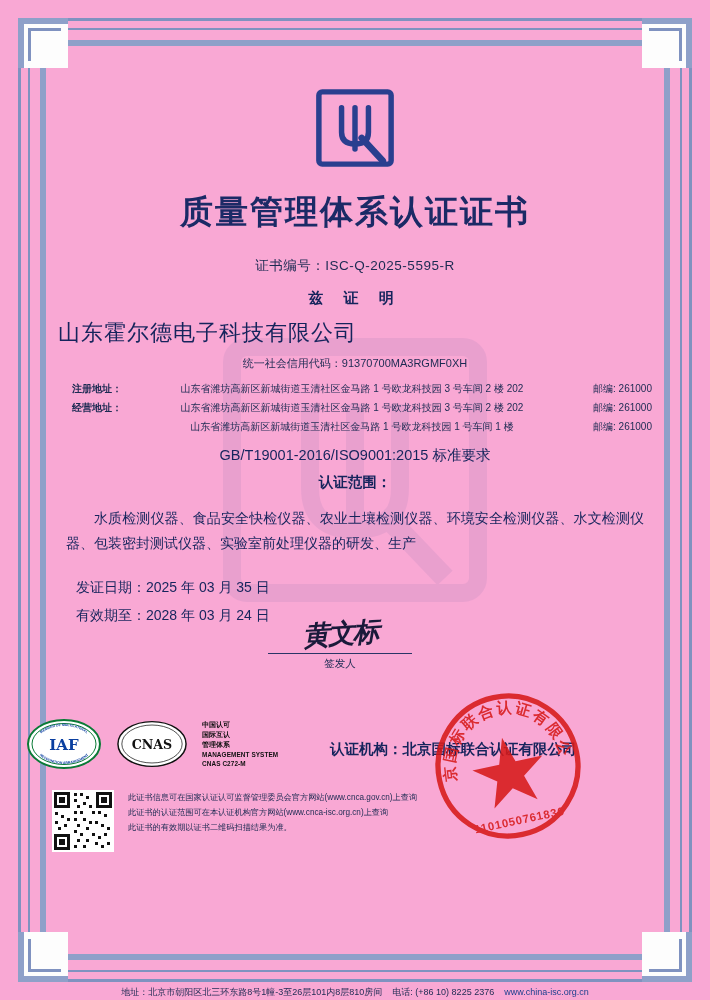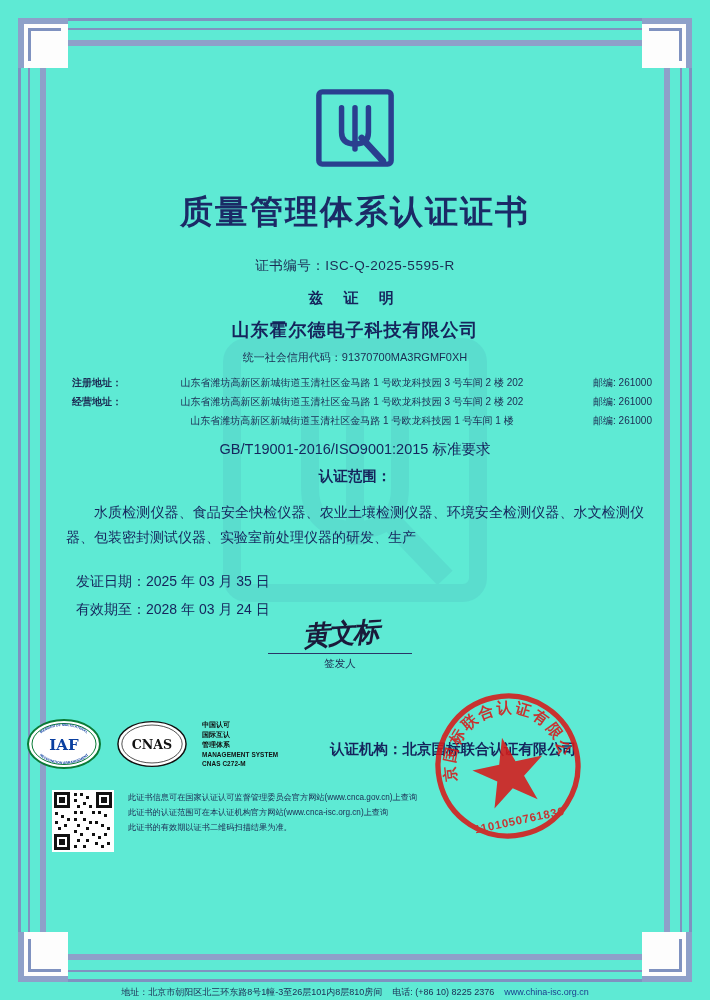--- a/index.html
+++ b/index.html
@@ -13,21 +13,21 @@
     font-family: "Liberation Sans", sans-serif;
     color: #1b2a52;
     position: relative;
     overflow: hidden;
   }
 
   
   .cert-page {
     position: absolute;
     inset: 0;
-    background: #5eead4;
+    background: #f9a8d4;
   }
   .frame-outer {
     position: absolute;
     left: 18px; top: 18px; right: 18px; bottom: 18px;
     border: 3px solid #7f92c0;
   }
   .frame-inner {
     position: absolute;
     left: 28px; top: 28px; right: 28px; bottom: 28px;
     border: 2px solid #7f92c0;
@@ -111,23 +111,23 @@
   .hereby {
     text-align: center;
     font-size: 15px;
     font-weight: bold;
     letter-spacing: 8px;
     margin-top: 14px;
     color: #15245c;
   }
 
   .company {
-    text-align: center;
-    font-size: 18px;
-    font-weight: bold;
+    text-align: left;
+    font-size: 22px;
+    font-weight: normal;
     letter-spacing: 1px;
     margin-top: 10px;
     color: #15245c;
   }
 
   .credit-code {
     text-align: center;
     font-size: 11px;
     margin-top: 8px;
     color: #1b2a52;

